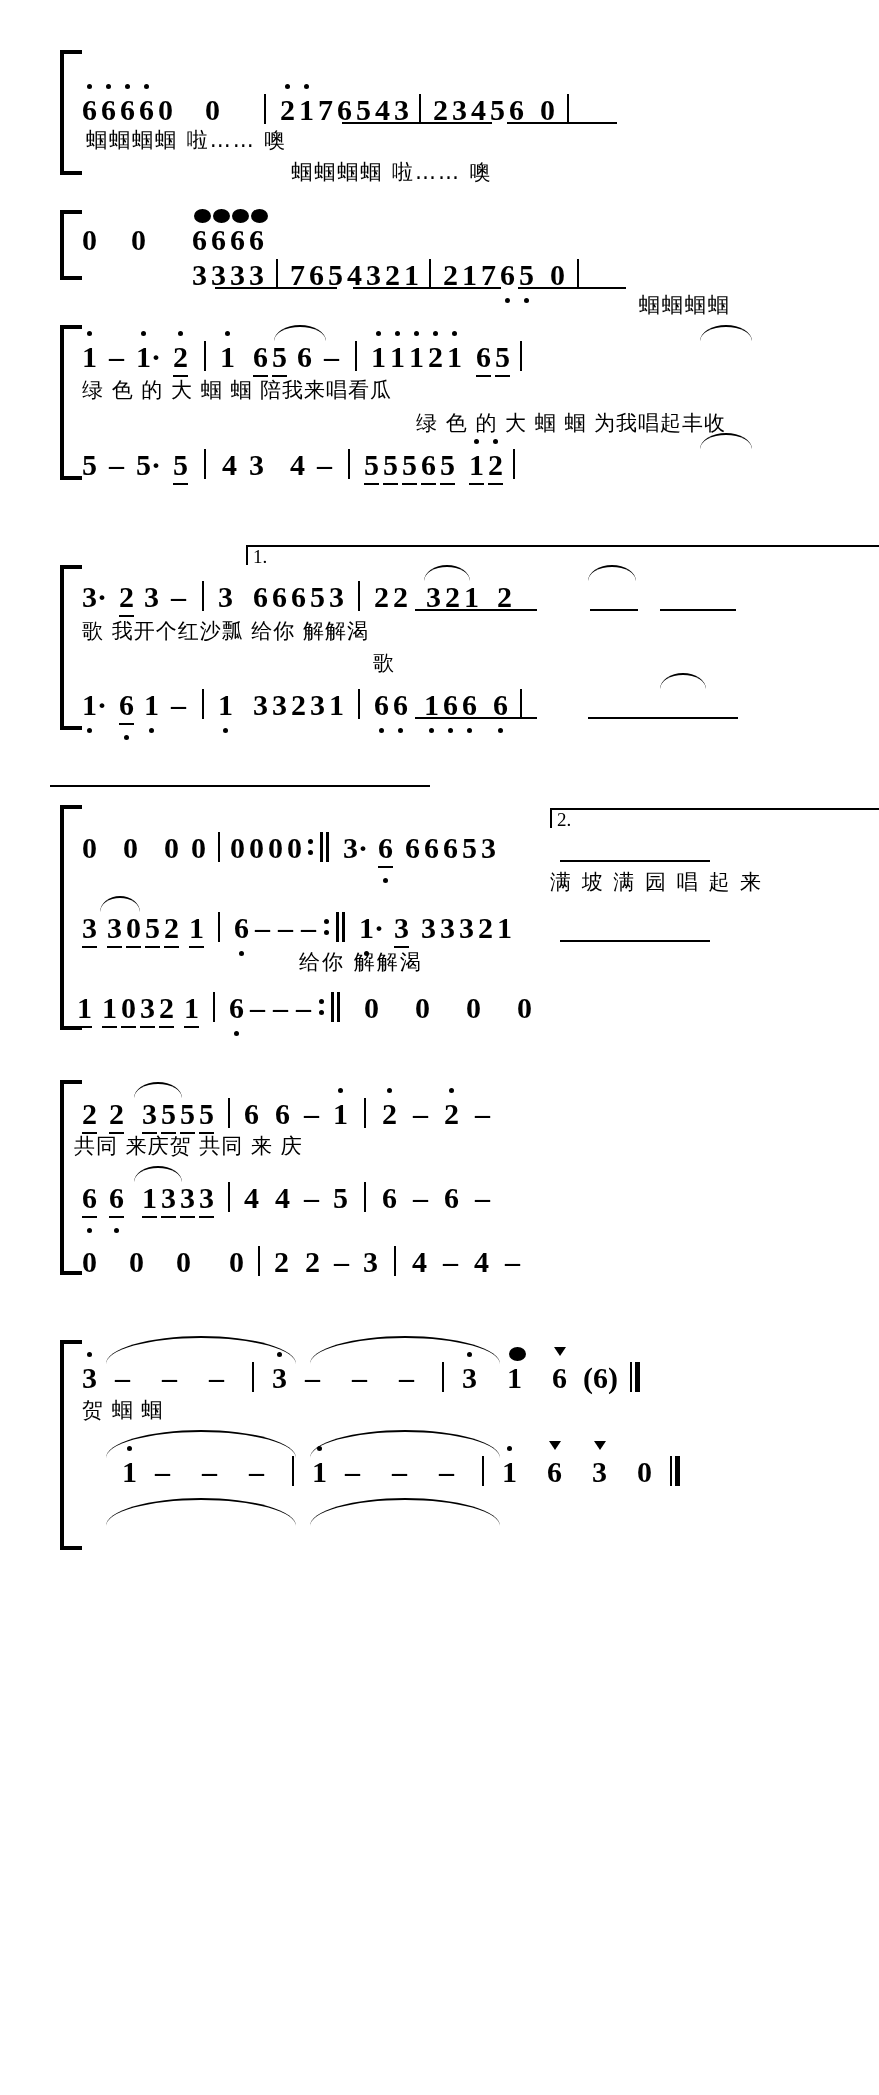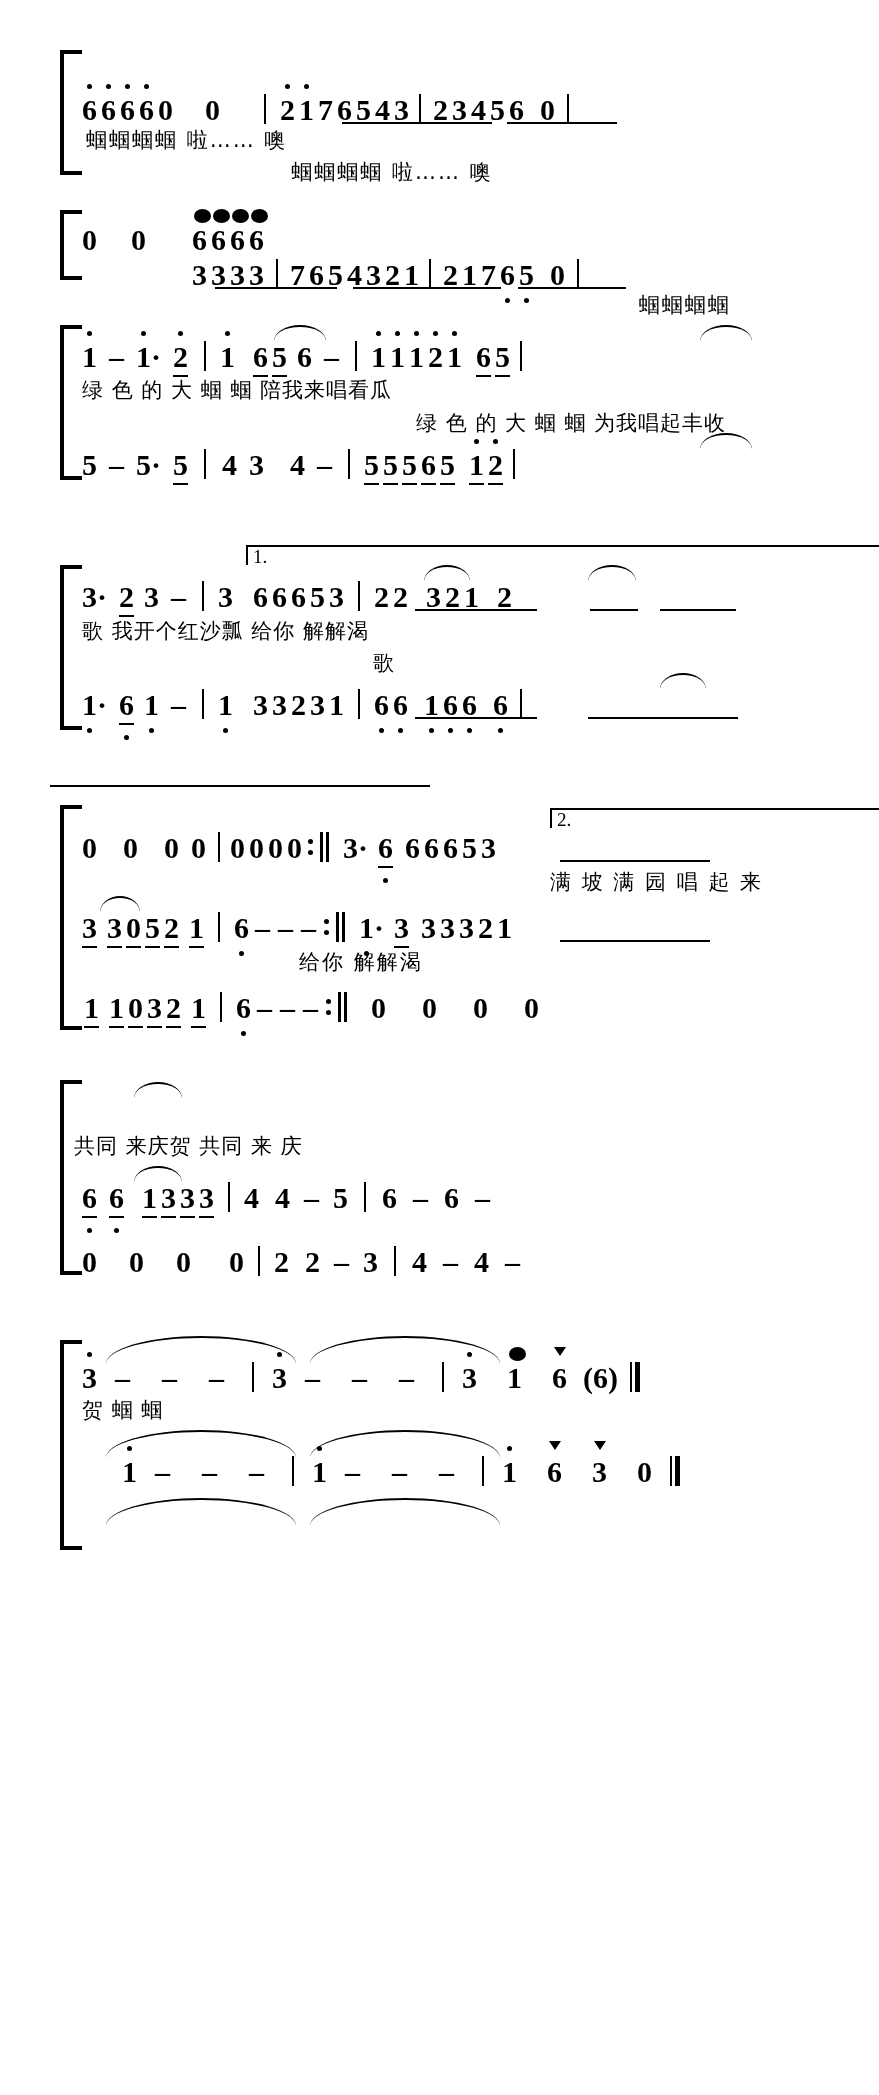--- a/index.html
+++ b/index.html
@@ -370,21 +370,21 @@
       <span class="num" style="margin-left:8px;">3</span>
       <span class="num">3</span>
       <span class="num">3</span>
       <span class="num">2</span>
       <span class="num">1</span>
     </div>
     <div class="slur" style="left:40px;top:116px;width:40px;"></div>
     <div style="position:absolute;left:500px;top:160px;width:150px;height:2px;background:#000;"></div>
     <div class="row lyr" style="left:22px;top:172px;letter-spacing:2px;">给你  解解渴</div>
 
-    <div class="row" style="left:24px;top:208px;">
+    <div class="row" style="left:17px;top:208px;">
       <span class="num u1">1</span>
       <span class="num u1" style="margin-left:6px;">1</span>
       <span class="num u1">0</span>
       <span class="num u1">3</span>
       <span class="num u1">2</span>
       <span class="num u1" style="margin-left:6px;">1</span>
       <span class="bar" style="margin-left:10px;"></span>
       <span class="num dotdn" style="margin-left:10px;">6</span>
       <span class="num" style="padding:0 2px;">–</span>
       <span class="num" style="padding:0 2px;">–</span>
@@ -394,20 +394,38 @@
       <span class="num" style="margin-left:20px;">0</span>
       <span class="num" style="margin-left:32px;">0</span>
       <span class="num" style="margin-left:32px;">0</span>
       <span class="num" style="margin-left:32px;">0</span>
     </div>
   </div>
 
   <div class="system" style="left:60px;top:1070px;width:800px;height:220px;">
     <div class="brace" style="height:195px;top:10px;left:0;"></div>
 
+    <div class="row" style="left:22px;top:24px;">
+      <span class="num u1">2</span>
+      <span class="num u1" style="margin-left:8px;">2</span>
+      <span class="num u1" style="margin-left:14px;">3</span>
+      <span class="num u1">5</span>
+      <span class="num u1">5</span>
+      <span class="num u1">5</span>
+      <span class="bar" style="margin-left:10px;"></span>
+      <span class="num" style="margin-left:10px;">6</span>
+      <span class="num" style="margin-left:12px;">6</span>
+      <span class="num" style="padding:0 10px;">–</span>
+      <span class="num dotup">1</span>
+      <span class="bar" style="margin-left:12px;"></span>
+      <span class="num dotup" style="margin-left:12px;">2</span>
+      <span class="num" style="padding:0 12px;">–</span>
+      <span class="num dotup">2</span>
+      <span class="num" style="padding:0 12px;">–</span>
+    </div>
     <div class="slur" style="left:74px;top:12px;width:48px;"></div>
     <div class="row lyr" style="left:14px;top:66px;letter-spacing:1px;">共同  来庆贺 共同      来 庆</div>
 
     <div class="row" style="left:22px;top:108px;">
       <span class="num dotdn u1">6</span>
       <span class="num dotdn u1" style="margin-left:8px;">6</span>
       <span class="num u1" style="margin-left:14px;">1</span>
       <span class="num u1">3</span>
       <span class="num u1">3</span>
       <span class="num u1">3</span>

